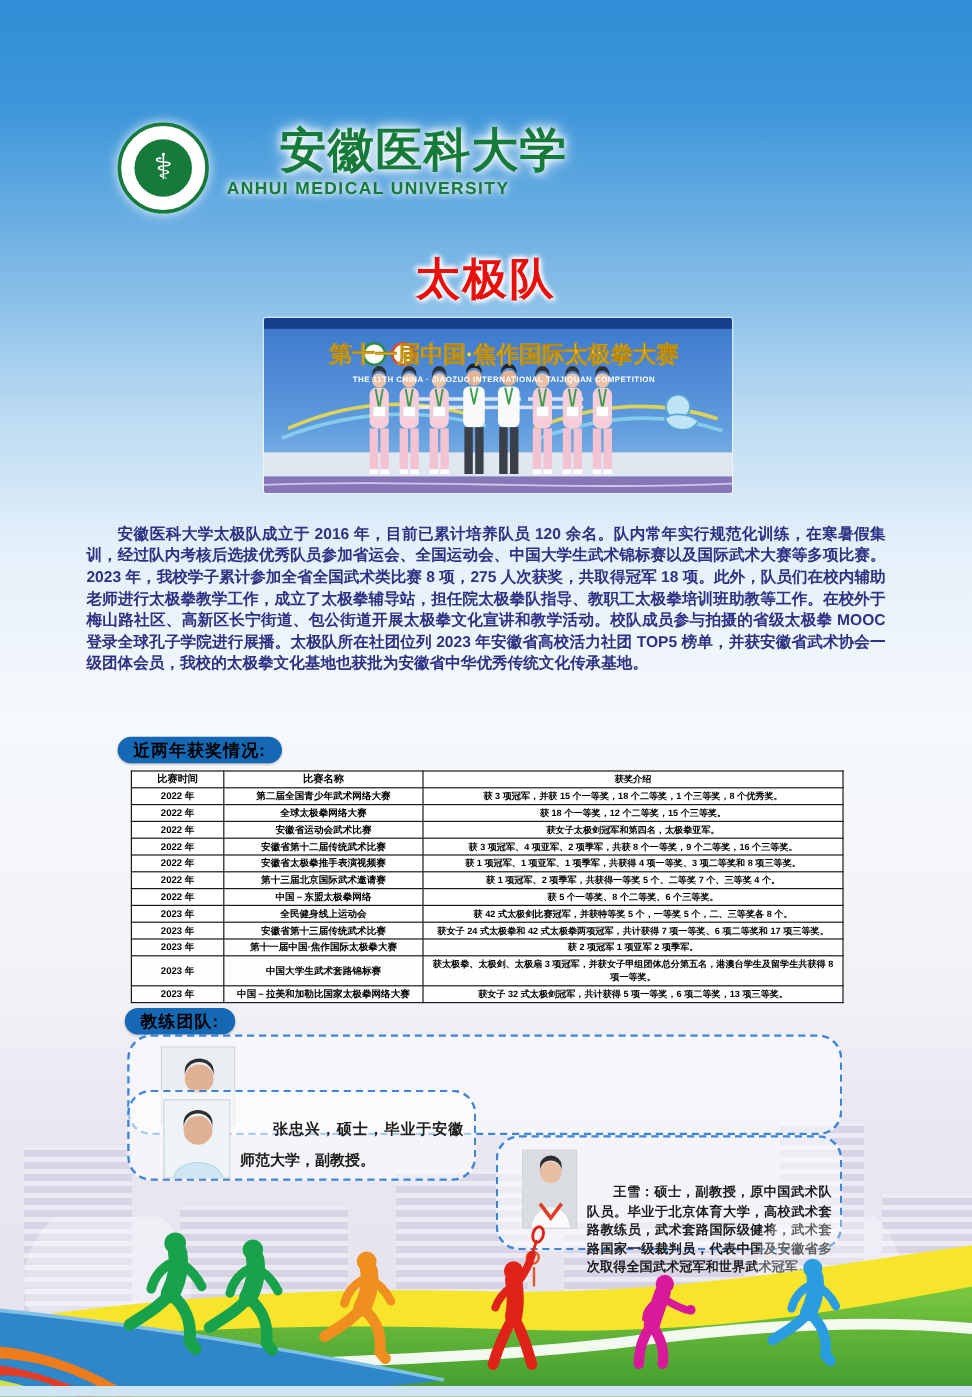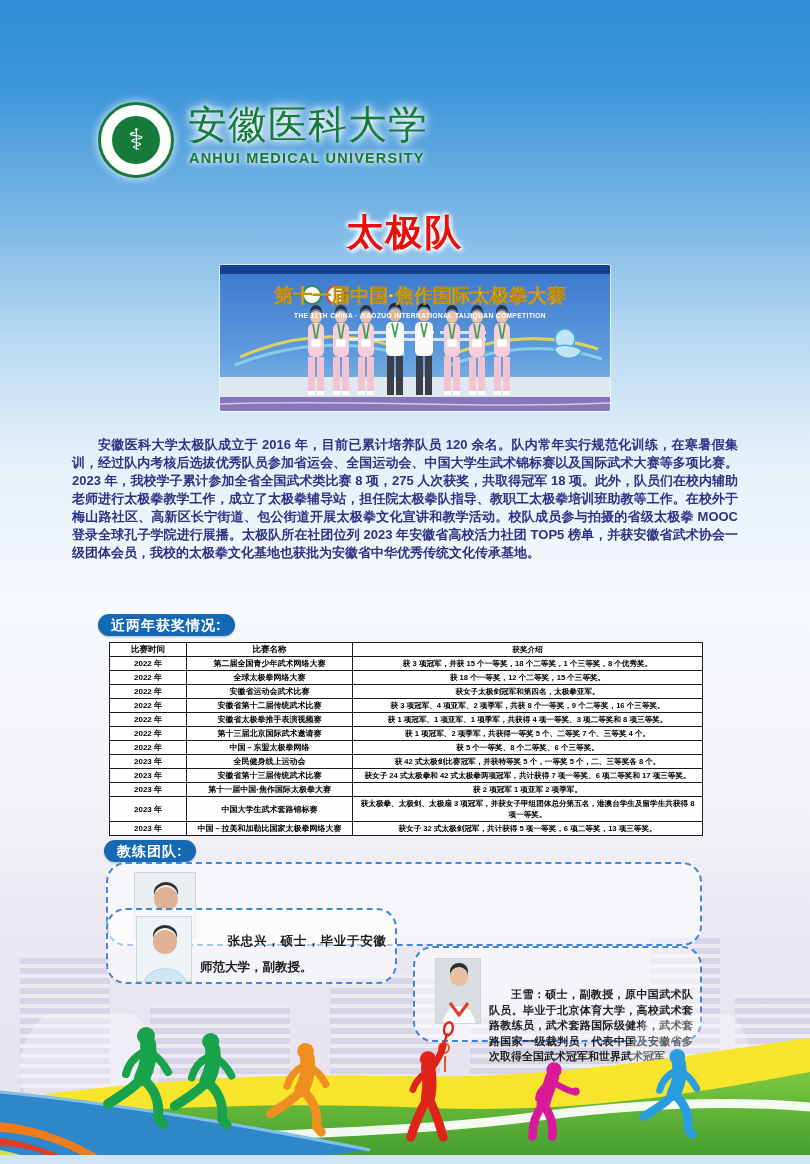--- a/index.html
+++ b/index.html
@@ -13,37 +13,37 @@
   .bld{position:absolute;bottom:0;background:rgba(186,180,210,.35);}
   .bld i{display:block;width:100%;height:100%;
     background:repeating-linear-gradient(180deg,rgba(255,255,255,.5) 0 4px,transparent 4px 10px);}
   
   #logo{position:absolute;left:96px;top:98px;width:420px;height:90px;}
   #seal{position:absolute;left:2px;top:4px;width:76px;height:76px;border-radius:50%;
     background:#fff;border:3px solid #157a3a;box-shadow:0 0 10px rgba(255,255,255,.9);}
   #seal .inner{position:absolute;left:11px;top:11px;width:48px;height:48px;border-radius:50%;
     background:#157a3a;color:#fff;font-size:30px;line-height:48px;text-align:center;}
   .logo-cn{position:absolute;left:92px;top:0px;width:330px;font-family:"Liberation Serif","DejaVu Serif",serif;
-    font-weight:400;font-size:39px;letter-spacing:1px;color:#157a3a;white-space:nowrap;
-    text-shadow:0 0 6px #fff,0 0 10px #fff,0 0 14px rgba(255,255,255,.9);}
+    font-weight:700;font-size:39px;letter-spacing:1px;color:#157a3a;white-space:nowrap;
+    text-shadow:0 0 6px #fff,0 0 10px #fff,0 0 14px rgba(255,255,255,.9);text-align:center;}
   .logo-en{position:absolute;left:93px;top:52px;font-weight:800;font-size:14.5px;letter-spacing:1.2px;
     color:#157a3a;white-space:nowrap;text-shadow:0 0 5px #fff,0 0 9px #fff;}
   
   #page-title{position:absolute;left:0;top:208px;width:810px;text-align:center;font-size:37px;
     font-weight:900;color:#e8100c;letter-spacing:2px;
     text-shadow:0 0 3px #fff,0 0 6px #fff,2px 2px 4px #fff,-2px -2px 4px #fff;}
   
   #photo{position:absolute;left:220px;top:265px;width:390px;height:146px;border-radius:2px;
     overflow:hidden;box-shadow:0 0 0 1px rgba(255,255,255,.6);}
   
   #intro{position:absolute;left:56px;top:420px;width:698px;color:#2d3283;font-size:13px;
     line-height:18px;font-weight:600;text-align:justify;}
   #intro p{margin:16px;text-indent:2em;}
   
-  .badge{position:absolute;background:#1568b4;color:#ffffff;font-weight:800;font-size:14px;
+  .badge{position:absolute;background:#1568b4;color:#000000;font-weight:800;font-size:14px;
     line-height:22px;padding:0 13px;border-radius:13px;letter-spacing:1px;
     box-shadow:0 1px 2px rgba(0,0,0,.25);}
   #badge-awards{left:98px;top:614px;}
   #badge-coaches{left:104px;top:840px;}
   
   #awards-table{position:absolute;left:109px;top:642px;width:594px;border-collapse:collapse;
     background:rgba(255,255,255,.92);}
   #awards-table th,#awards-table td{border:1px solid #1a1a1a;color:#000;font-weight:700;
     text-align:center;padding:1px 3px;font-size:8px;line-height:11px;height:14px;}
   #awards-table th{font-size:8.5px;}

